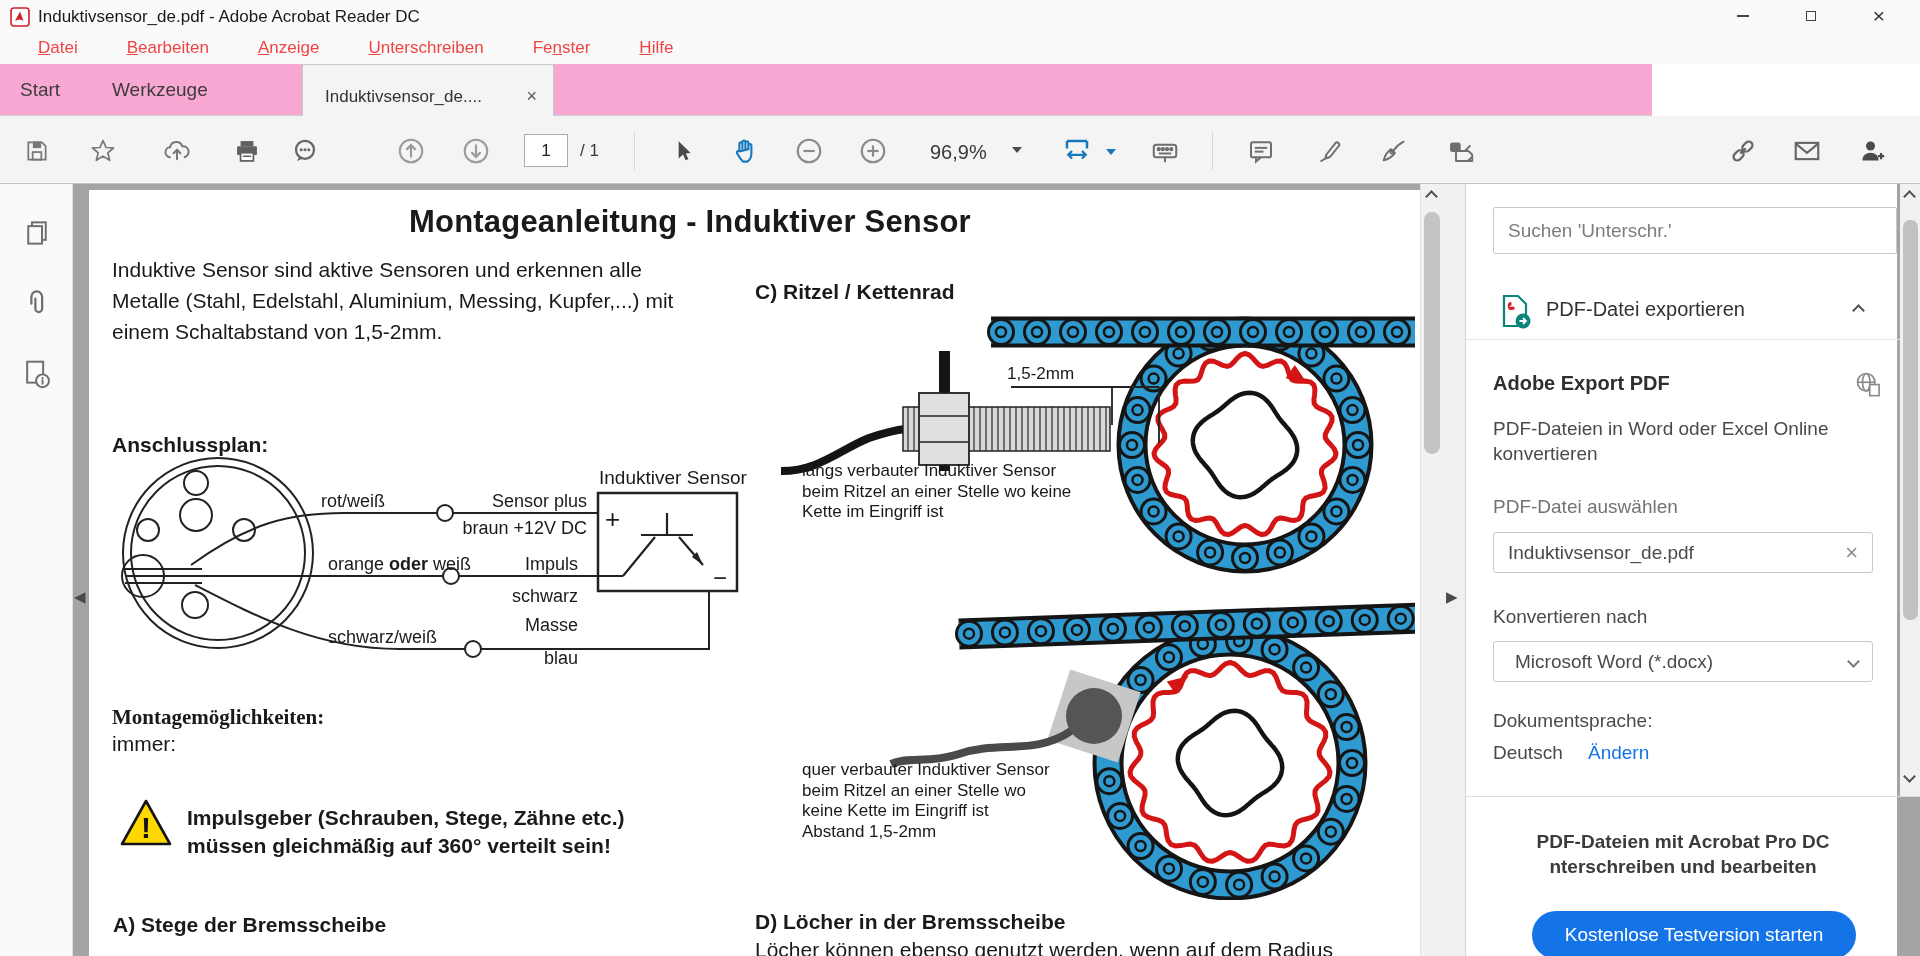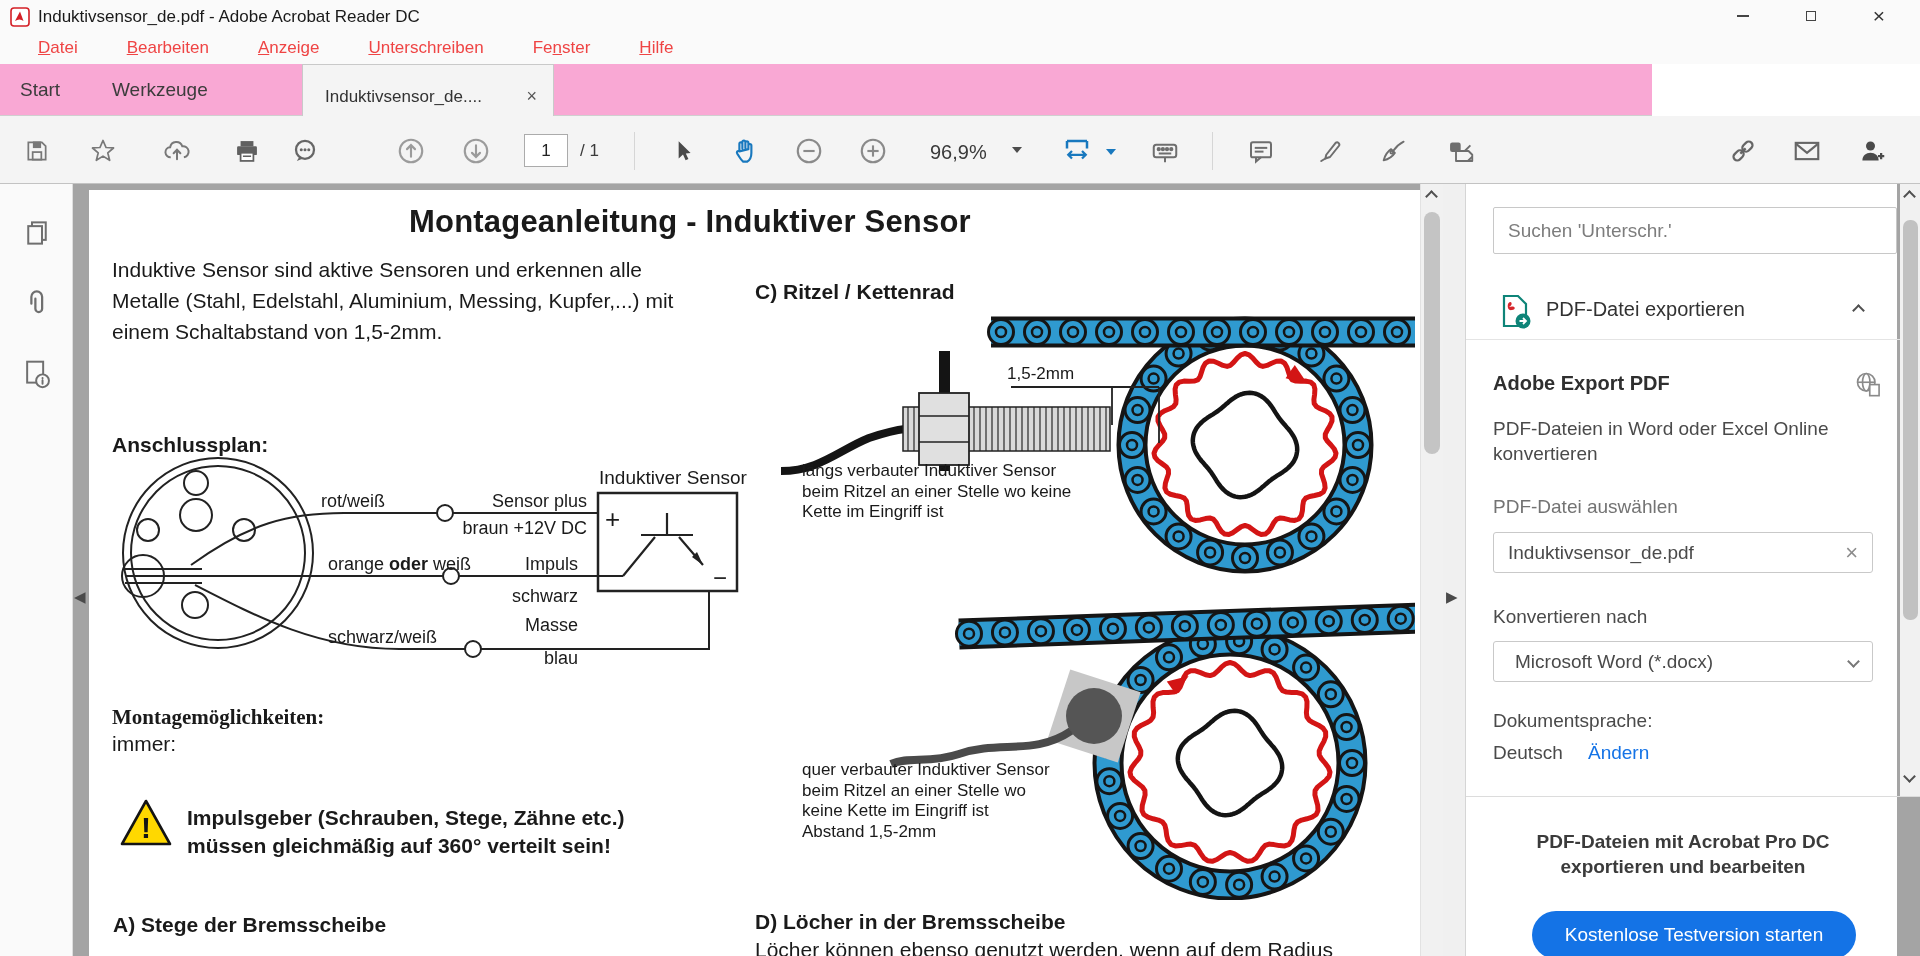--- a/index.html
+++ b/index.html
@@ -638,17 +638,17 @@
 
     <div id="panel-scrollbar">
       <span class="chev up" id="panel-scroll-up"></span>
       <div id="panel-thumb"></div>
       <span class="chev down" id="panel-scroll-down"></span>
     </div>
     <div id="panel-divider"></div>
 
     <div id="promo">
       <div>PDF-Dateien mit Acrobat Pro DC</div>
-      <div>exportieren und bearbeiten</div>
+      <div>nterschreiben und bearbeiten</div>
     </div>
     <button id="cta">Kostenlose Testversion starten</button>
   </div>
 </div>
 
 </body></html>

